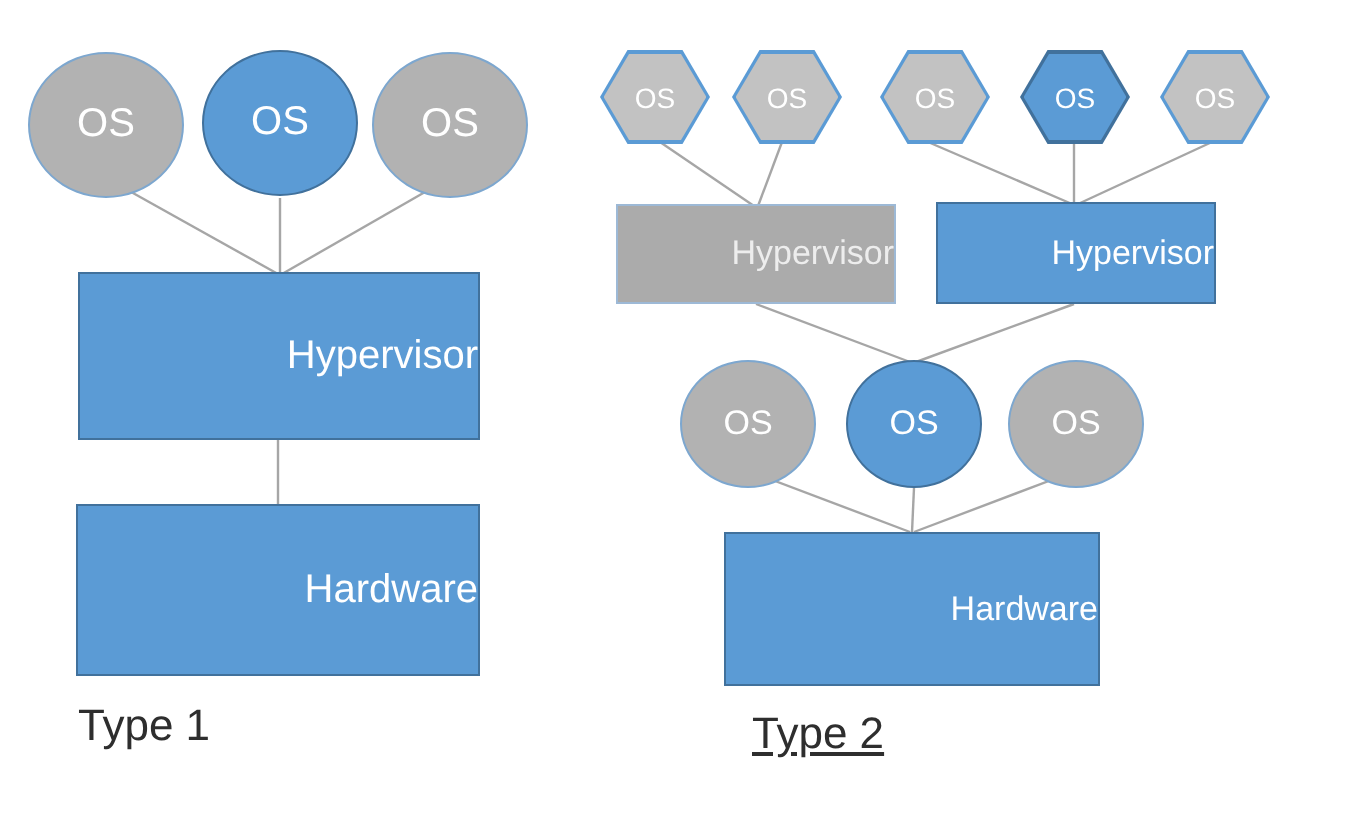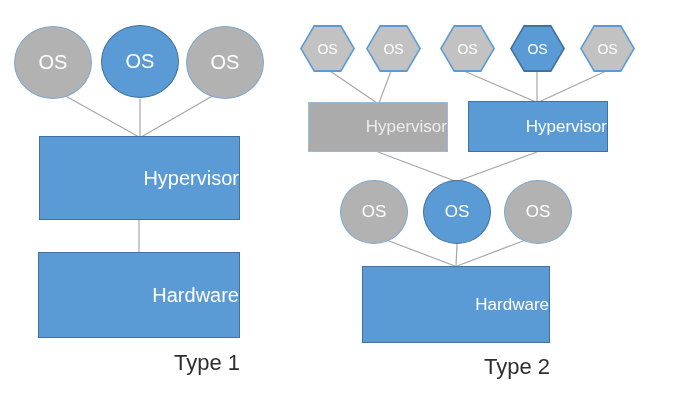--- a/index.html
+++ b/index.html
@@ -68,21 +68,21 @@
     display: flex;
     align-items: center;
     justify-content: center;
     color: var(--shape_text, #FFFFFF);
   }
   .hex[data-variant="gray"] .hex-fill { background: var(--gray_hex_fill, #C2C2C2); }
   .hex[data-variant="blue"] .hex-fill { background: var(--blue_fill, #5B9BD5); }
 
   .caption {
     position: absolute;
-    text-align: right;
+    text-align: left;
     color: var(--caption_text, #2E2E2E);
     font-size: 22px;
   }
 
   
   .t1-os { width: 78px; height: 73px; font-size: 20px; }
   .t1-os-0 { left: 14px;  top: 26px; }
   .t1-os-1 { left: 101px; top: 25px; }
   .t1-os-2 { left: 186px; top: 26px; }
   .t1-hypervisor { left: 39px; top: 136px; width: 201px; height: 84px; font-size: 20px; }
@@ -97,21 +97,21 @@
   .t2-hex-3 { left: 510px; top: 25px; }
   .t2-hex-4 { left: 580px; top: 25px; }
   .t2-hyp { font-size: 17px; }
   .t2-hyp-0 { left: 308px; top: 102px; width: 140px; height: 50px; }
   .t2-hyp-1 { left: 468px; top: 101px; width: 140px; height: 51px; }
   .t2-os { width: 68px; height: 64px; font-size: 17px; }
   .t2-os-0 { left: 340px; top: 180px; }
   .t2-os-1 { left: 423px; top: 180px; }
   .t2-os-2 { left: 504px; top: 180px; }
   .t2-hardware { left: 362px; top: 266px; width: 188px; height: 77px; font-size: 17px; }
-  .t2-caption  { left: 362px; top: 354px; width: 188px; }
+  .t2-caption  { left: 376px; top: 354px; width: 188px; text-decoration: underline; }
 </style>
 </head>
 <body>
 
 <div class="stage">
 
   <svg class="connectors" viewBox="0 0 682 410">
 
     <line x1="62" y1="94" x2="139" y2="137"></line>
     <line x1="140" y1="99" x2="140" y2="137"></line>

